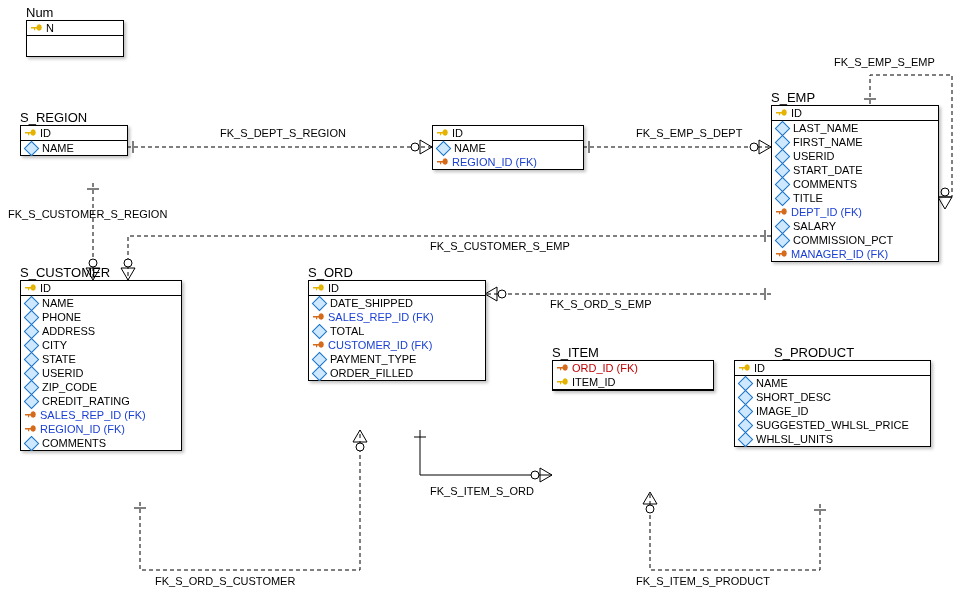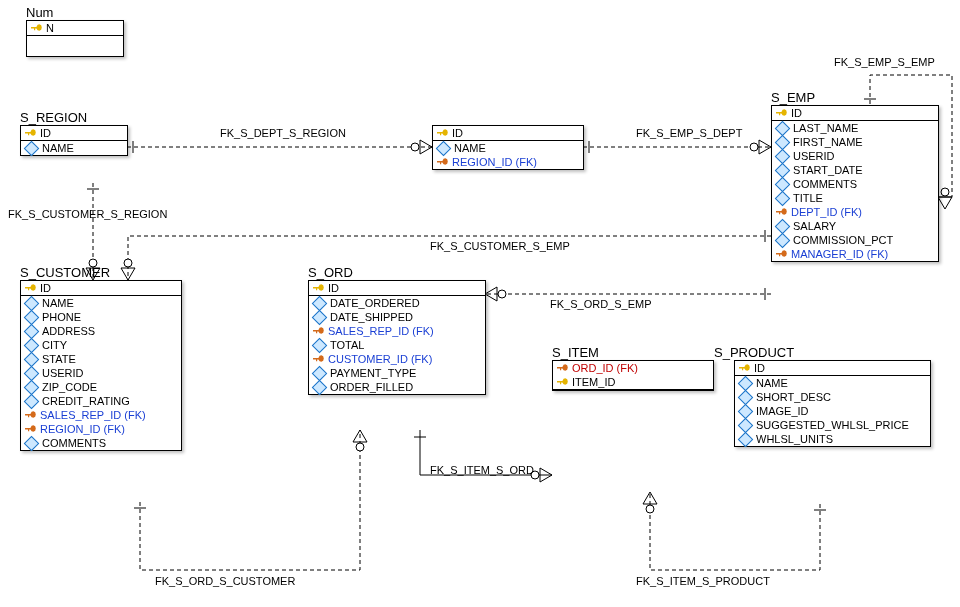--- a/index.html
+++ b/index.html
@@ -74,21 +74,21 @@
       <circle cx="650" cy="509" r="4" fill="#fff" stroke="#000"></circle>
 </svg>
 
 <span class="rlbl" style="left:220px;top:127px">FK_S_DEPT_S_REGION</span>
 <span class="rlbl" style="left:636px;top:127px">FK_S_EMP_S_DEPT</span>
 <span class="rlbl" style="left:834px;top:56px">FK_S_EMP_S_EMP</span>
 <span class="rlbl" style="left:8px;top:208px">FK_S_CUSTOMER_S_REGION</span>
 <span class="rlbl" style="left:430px;top:240px">FK_S_CUSTOMER_S_EMP</span>
 <span class="rlbl" style="left:550px;top:298px">FK_S_ORD_S_EMP</span>
 <span class="rlbl" style="left:155px;top:575px">FK_S_ORD_S_CUSTOMER</span>
-<span class="rlbl" style="left:430px;top:464px">FK_S_ITEM_S_ORD</span>
+<span class="rlbl" style="left:430px;top:485px">FK_S_ITEM_S_ORD</span>
 <span class="rlbl" style="left:636px;top:575px">FK_S_ITEM_S_PRODUCT</span>
 
 <div id="tables">
       <div class="title" style="left: 26px; top: 5px;">Num</div>
       <div class="tbl" style="left: 26px; top: 20px; width: 96px;">
         <div class="hdr">
           <div class="row">
             <span class="ic-pk"></span>
             <span>N</span>
           </div>
@@ -239,24 +239,20 @@
       <div class="tbl" style="left: 308px; top: 280px; width: 176px;">
         <div class="hdr">
           <div class="row">
             <span class="ic-pk"></span>
             <span>ID</span>
           </div>
         </div>
         <div>
           <div class="row">
             <span class="ic-col"></span>
-            <span class="">DATE_ORDERED</span>
-          </div>
-          <div class="row">
-            <span class="ic-col"></span>
             <span class="">DATE_SHIPPED</span>
           </div>
           <div class="row">
             <span class="ic-fk"></span>
             <span class="fk">SALES_REP_ID (FK)</span>
           </div>
           <div class="row">
             <span class="ic-col"></span>
             <span class="">TOTAL</span>
           </div>
@@ -280,21 +276,21 @@
           <div class="row">
             <span class="ic-fk"></span>
             <span class="fk-pk">ORD_ID (FK)</span>
           </div>
           <div class="row">
             <span class="ic-pk"></span>
             <span class="">ITEM_ID</span>
           </div>
         </div>
       </div>
-      <div class="title" style="left: 714px; top: 345px;">S_PRODUCT</div>
+      <div class="title" style="left: 774px; top: 345px;">S_PRODUCT</div>
       <div class="tbl" style="left: 734px; top: 360px; width: 195px;">
         <div class="hdr">
           <div class="row">
             <span class="ic-pk"></span>
             <span>ID</span>
           </div>
         </div>
         <div>
           <div class="row">
             <span class="ic-col"></span>

